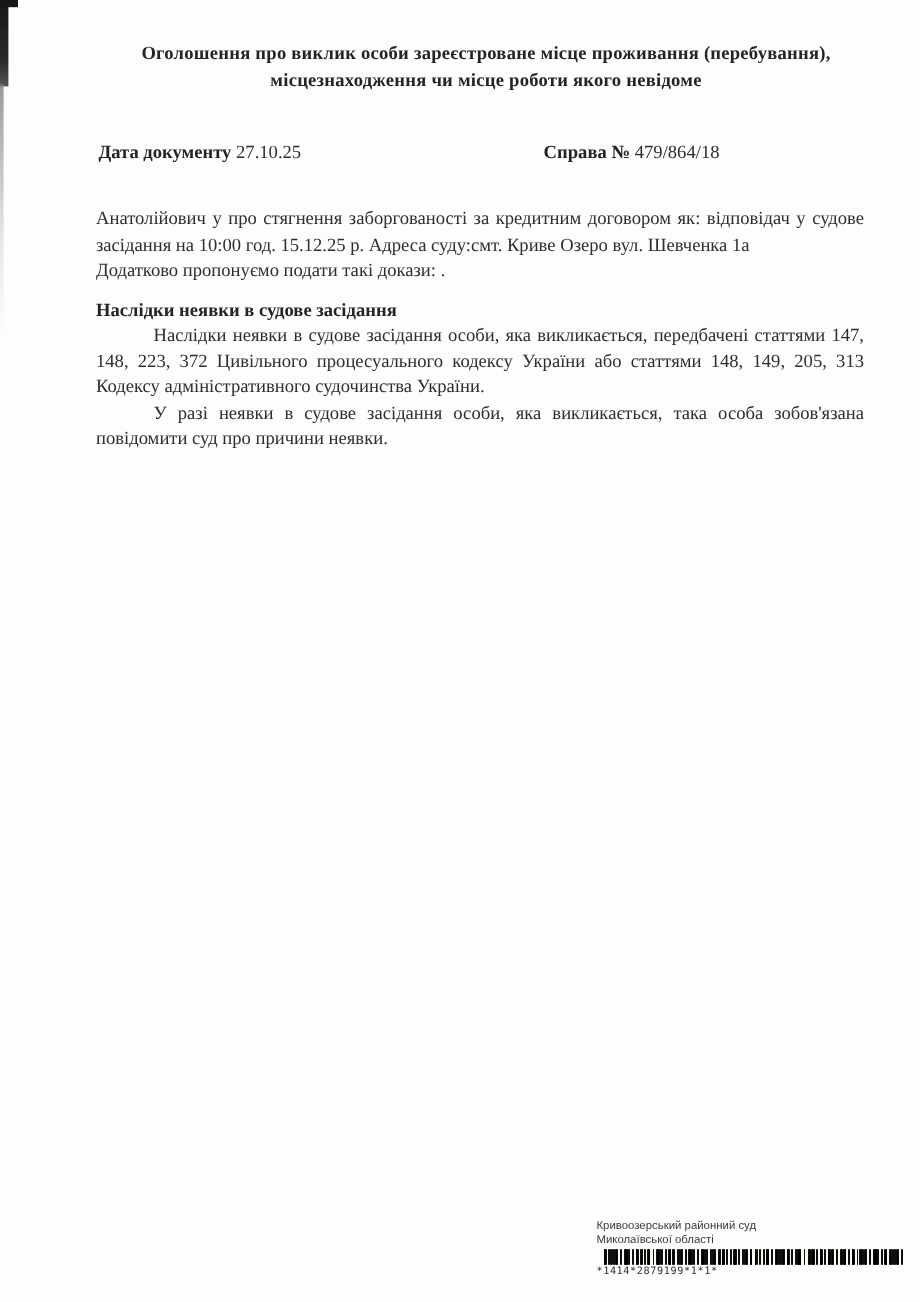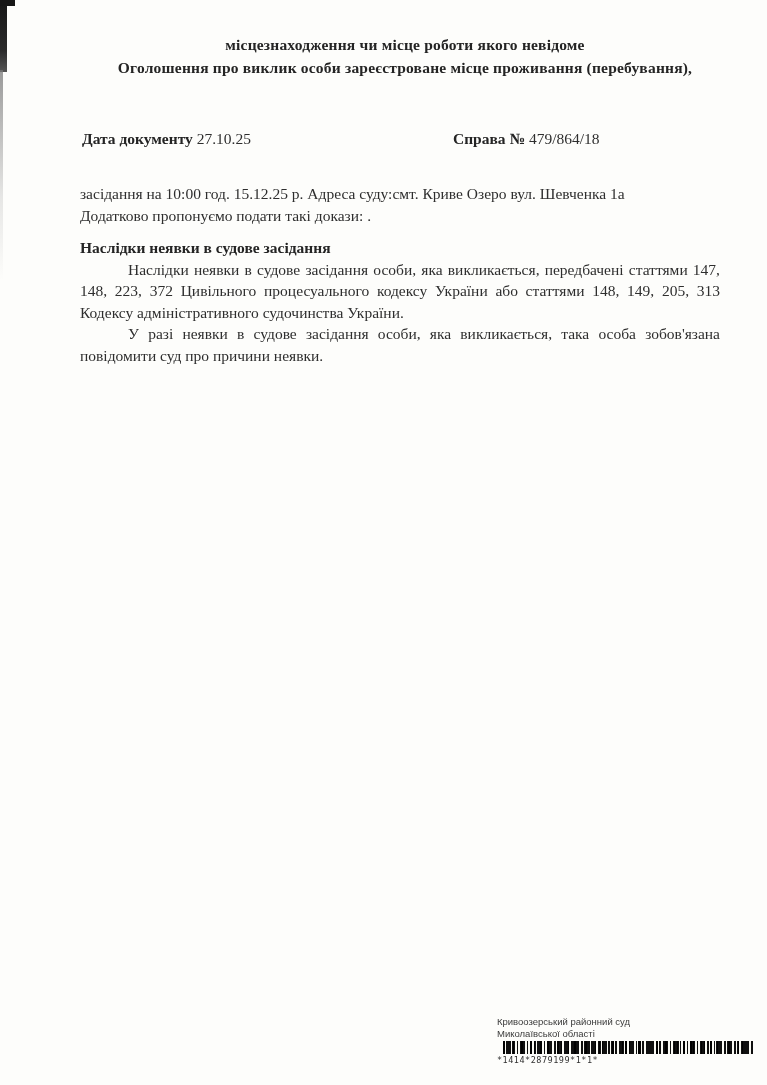--- a/index.html
+++ b/index.html
@@ -42,21 +42,21 @@
     text-align:center;
     font-weight:bold;
     font-size:15.5px;
     line-height:22.5px;
     letter-spacing:.2px;
     color:#242424;
     margin:0 0 0 10px;
   }
   .meta-row{
     position:relative;
-    margin-top:49px;
+    margin-top:38px;
     height:22px;
     white-space:nowrap;
   }
   .meta-date{position:absolute; left:2px; top:0;}
   .meta-case{position:absolute; left:373px; top:0;}
   .meta-row b{font-weight:bold; color:#242424;}
   .body-block{ margin-top:33px; }
   .line{ white-space:normal; }
   .j{ text-align:justify; text-align-last:justify; }
   .indent{ text-indent:48px; }
@@ -101,38 +101,39 @@
 
 <div class="page">
 
   <div class="artifact-bar"></div>
   <div class="artifact-nub"></div>
   <div class="artifact-tail"></div>
 
   <div class="content">
 
     <div class="doc-title">
+      <div>Оголошення про виклик особи зареєстроване місце проживання (перебування),</div>
       <div>місцезнаходження чи місце роботи якого невідоме</div>
-      <div>Оголошення про виклик особи зареєстроване місце проживання (перебування),</div>
     </div>
 
     <div class="meta-row">
       <span class="meta-date">
         <b>Дата документу</b>
         <span>27.10.25</span>
       </span>
       <span class="meta-case">
         <b>Справа №</b>
         <span>479/864/18</span>
       </span>
     </div>
 
     <div class="body-block">
 
       <div class="par par0">
+        <div class="line j">Анатолійович у про стягнення заборгованості за кредитним договором  як: відповідач у судове</div>
         <div class="line">засідання на  10:00 год. 15.12.25 р. Адреса суду:смт. Криве Озеро вул. Шевченка 1а</div>
         <div class="line">Додатково пропонуємо подати такі докази: .</div>
       </div>
 
       <div class="section-heading">Наслідки неявки в судове засідання</div>
 
       <div class="par">
         <div class="line j indent">Наслідки неявки в судове засідання особи, яка викликається, передбачені статтями 147,</div>
         <div class="line j">148, 223, 372 Цивільного процесуального кодексу України або статтями 148, 149, 205, 313</div>
         <div class="line">Кодексу адміністративного судочинства України.</div>

